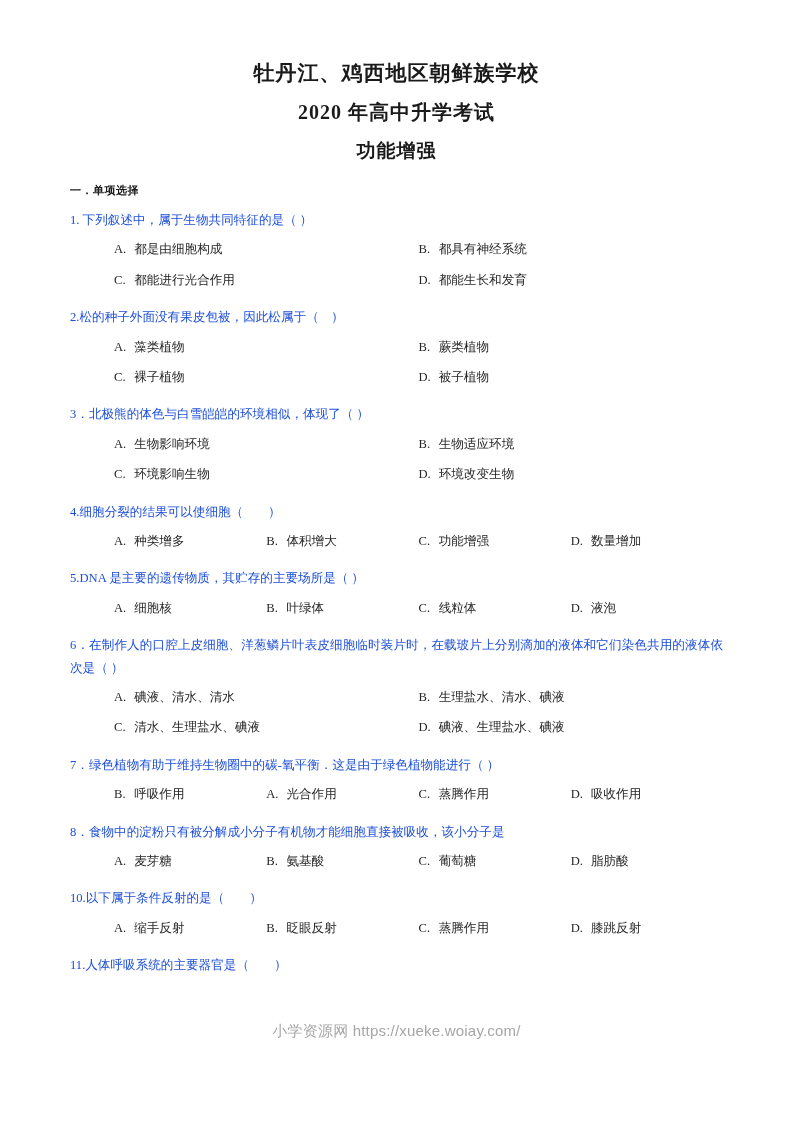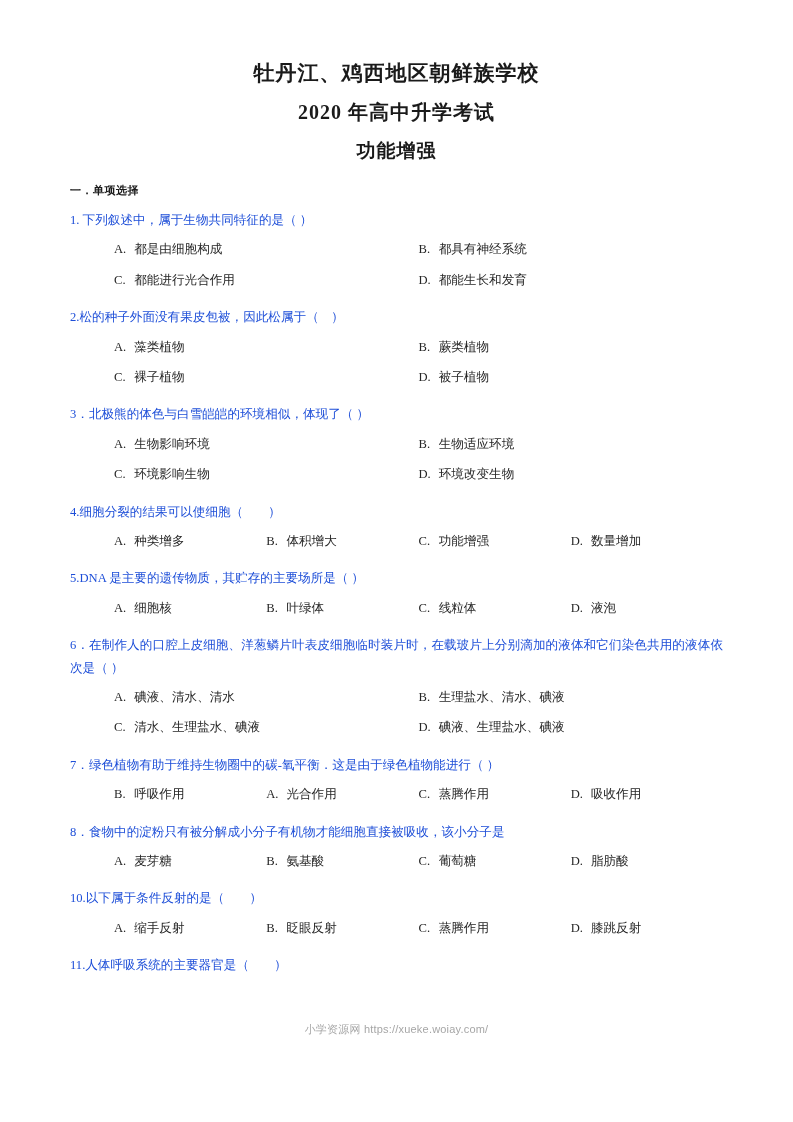--- a/index.html
+++ b/index.html
@@ -95,21 +95,21 @@
   }
 
   
   .watermark {
     position: absolute;
     left: 0;
     right: 0;
     top: 1022px;
     text-align: center;
     font-family: "Liberation Sans", "DejaVu Sans", sans-serif;
-    font-size: 11px;
+    font-size: 15px;
     color: #a6a6a6;
     letter-spacing: 0.2px;
   }
 </style>
 </head>
 <body>
 
 <div class="page">
 
   <div class="title-block">

